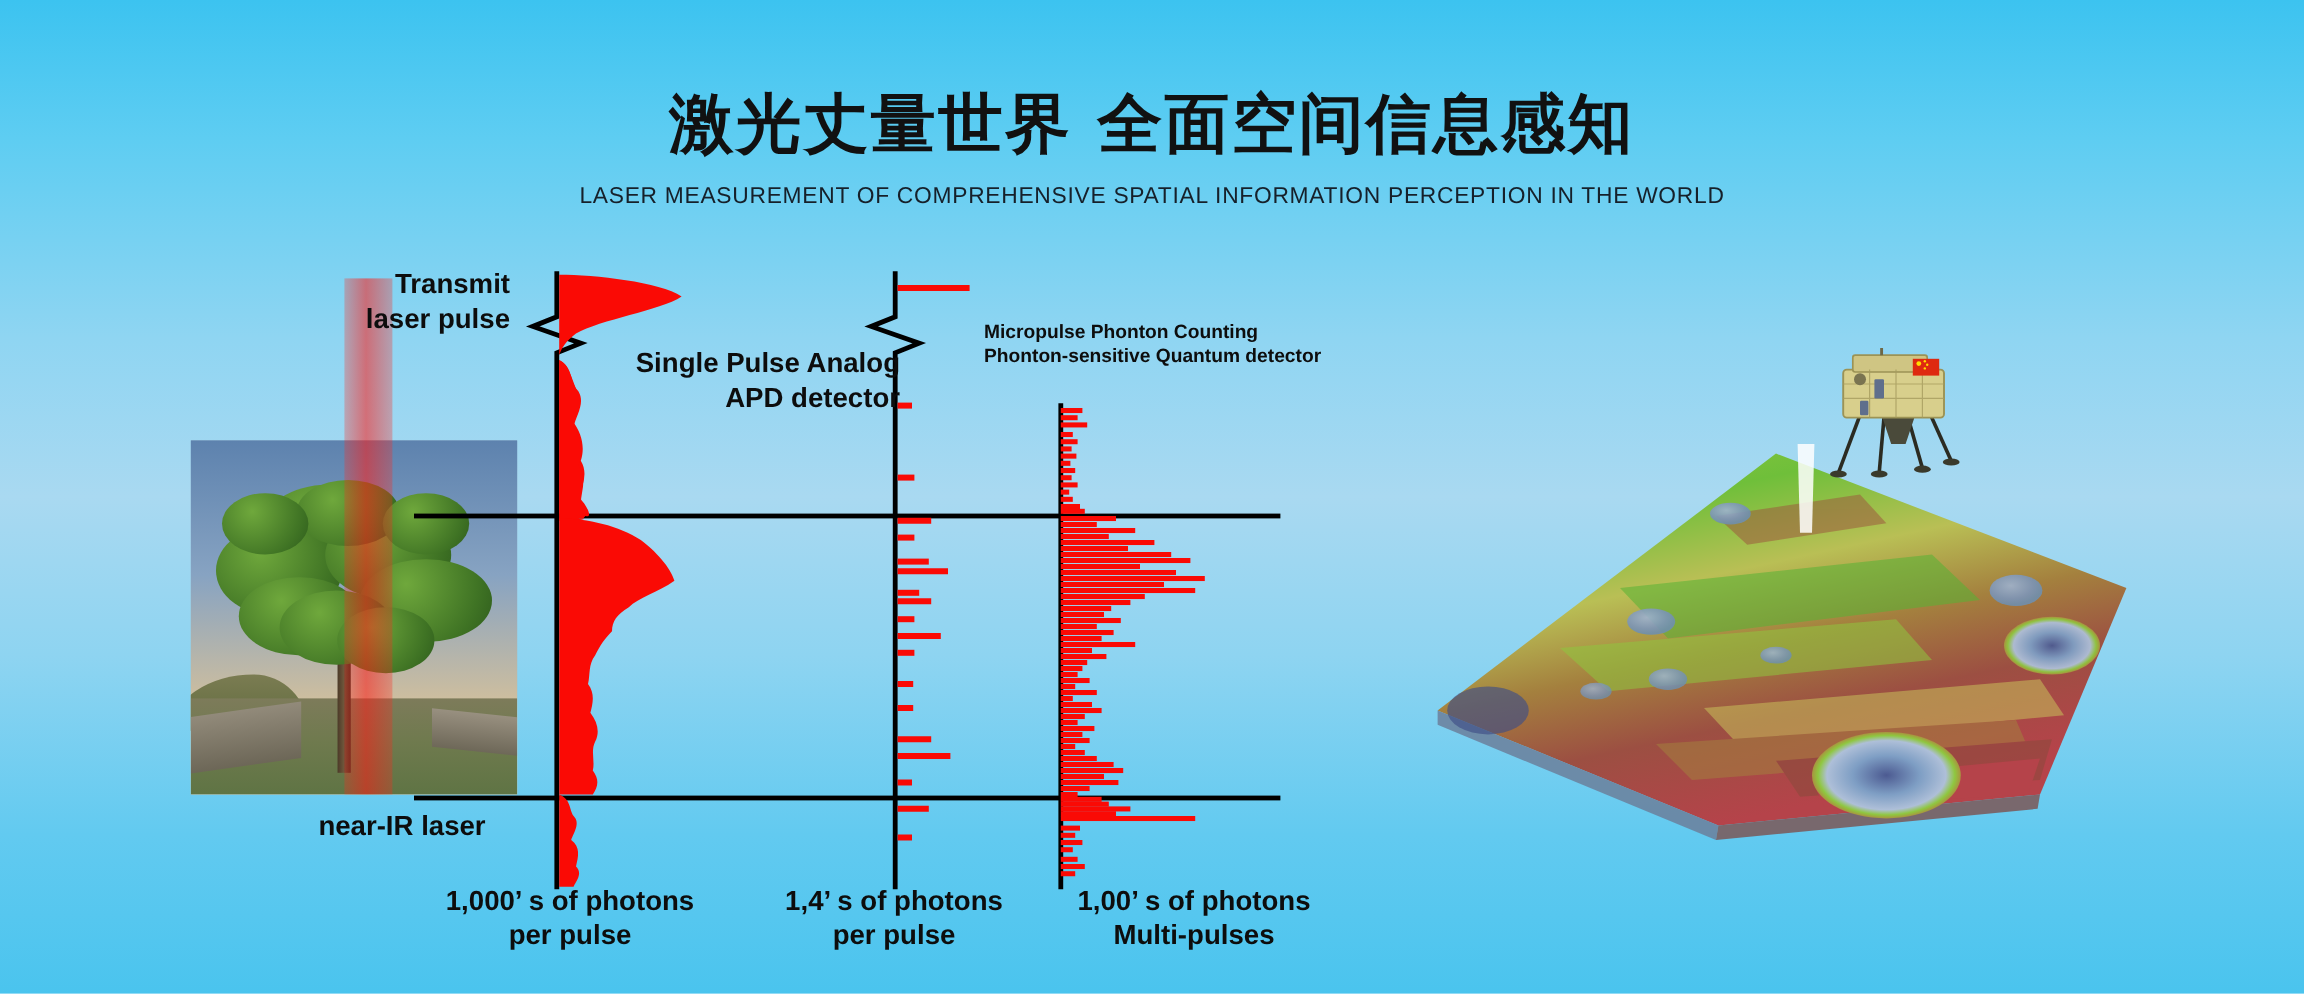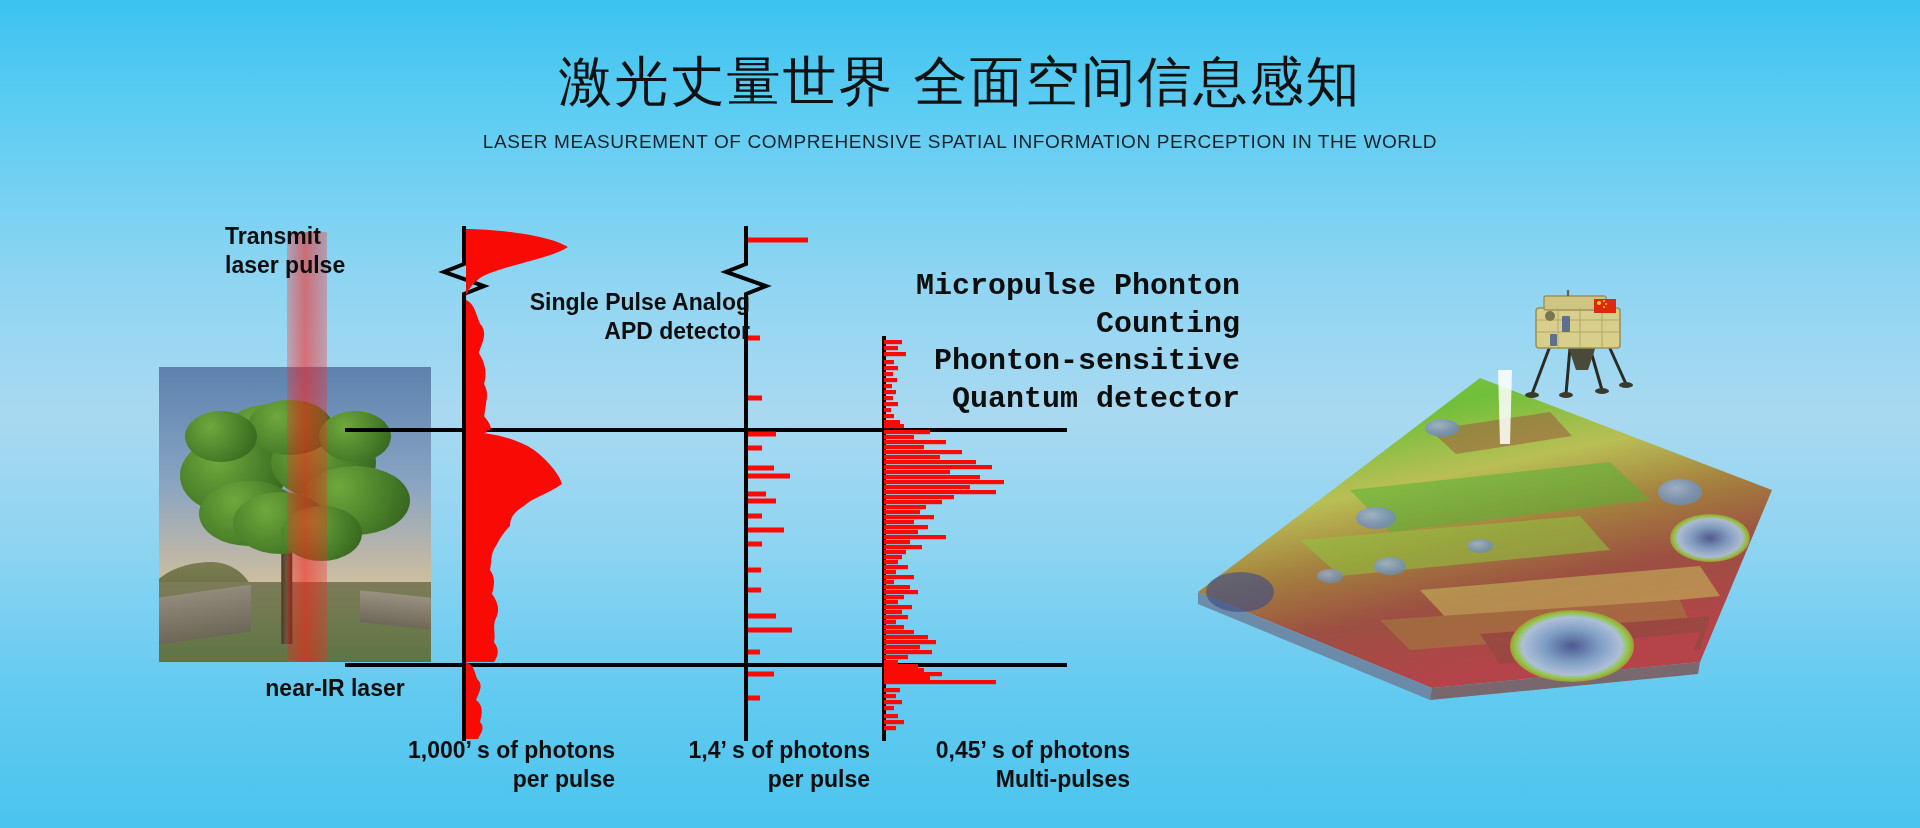--- a/index.html
+++ b/index.html
@@ -13,42 +13,42 @@
         #a9d9f1 50%,
         #8ed4f1 66%,
         #62caf0 84%,
         #4ac4ee 100%);
     position:relative;
   }
 
   
   #header{ position:absolute; left:0; top:0; width:1920px; text-align:center; }
   #title{
-    font-size:54px; font-weight:normal; color:#111; letter-spacing:2px;
-    margin-top:52px; line-height:1.1;
+    font-size:54px; font-weight:bold; color:#111; letter-spacing:2px;
+    margin-top:74px; line-height:1.1;
     font-family:"DejaVu Sans","Liberation Sans",sans-serif;
   }
   #subtitle{
     font-size:19px; color:#16202a; letter-spacing:.6px; margin-top:20px;
     font-family:"Liberation Sans", sans-serif; font-weight:400;
   }
 
   
   #stage{ position:absolute; left:0; top:0; width:1920px; height:828px; }
 
   .lbl{ position:absolute; color:#0d0d0d; font-weight:bold; line-height:1.25;
         font-family:"Liberation Sans", sans-serif; white-space:pre-line; }
 
-  #lbl-transmit{ left:225px; top:222px; width:200px; text-align:left; font-size:23px; }
+  #lbl-transmit{ left:225px; top:222px; width:200px; text-align:right; font-size:23px; }
   #lbl-apd     { left:400px; top:288px; width:350px; text-align:right; font-size:23px; }
-  #lbl-micro   { left:820px; top:268px; width:420px; text-align:right; font-size:30px;font-family:Liberation Mono, monospace; }
+  #lbl-micro   { left:820px; top:268px; width:420px; text-align:left; font-size:16px; }
   #lbl-nearir  { left:215px; top:674px; width:240px; text-align:center; font-size:23px; }
 
   .cap{ position:absolute; color:#0d0d0d; font-weight:bold; font-size:23px;
-        text-align:right; line-height:1.28; white-space:pre-line; }
+        text-align:center; line-height:1.28; white-space:pre-line; }
   #cap1{ left:335px; top:736px; width:280px; }
   #cap2{ left:620px; top:736px; width:250px; }
   #cap3{ left:860px; top:736px; width:270px; }
 
   
   #photo{
     position:absolute; left:159px; top:367px; width:272px; height:295px;
     overflow:hidden;
     background: linear-gradient(180deg,#6d89ad 0%,#8fa5c0 34%,#c7b79c 70%,#e7cfa6 86%,#c8b58f 100%);
   }
@@ -280,21 +280,21 @@
   <div class="lbl" id="lbl-apd">Single Pulse Analog
 APD detector</div>
   <div class="lbl" id="lbl-micro">Micropulse Phonton Counting
 Phonton-sensitive Quantum detector</div>
   <div class="lbl" id="lbl-nearir">near-IR laser</div>
 
   <div class="cap" id="cap1">1,000’ s of photons
 per pulse</div>
   <div class="cap" id="cap2">1,4’ s of photons
 per pulse</div>
-  <div class="cap" id="cap3">0,45’ s of photons
+  <div class="cap" id="cap3">1,00’ s of photons
 Multi-pulses</div>
 
   <div id="scene">
     <svg id="terrain" viewBox="0 0 600 360">
       <defs>
         <linearGradient id="tg" x1="0" y1="0" x2="0.4" y2="1">
           <stop offset="0%" stop-color="#8fc73f"></stop>
           <stop offset="22%" stop-color="#6fbf3a"></stop>
           <stop offset="42%" stop-color="#b9bf55"></stop>
           <stop offset="60%" stop-color="#a4803e"></stop>

